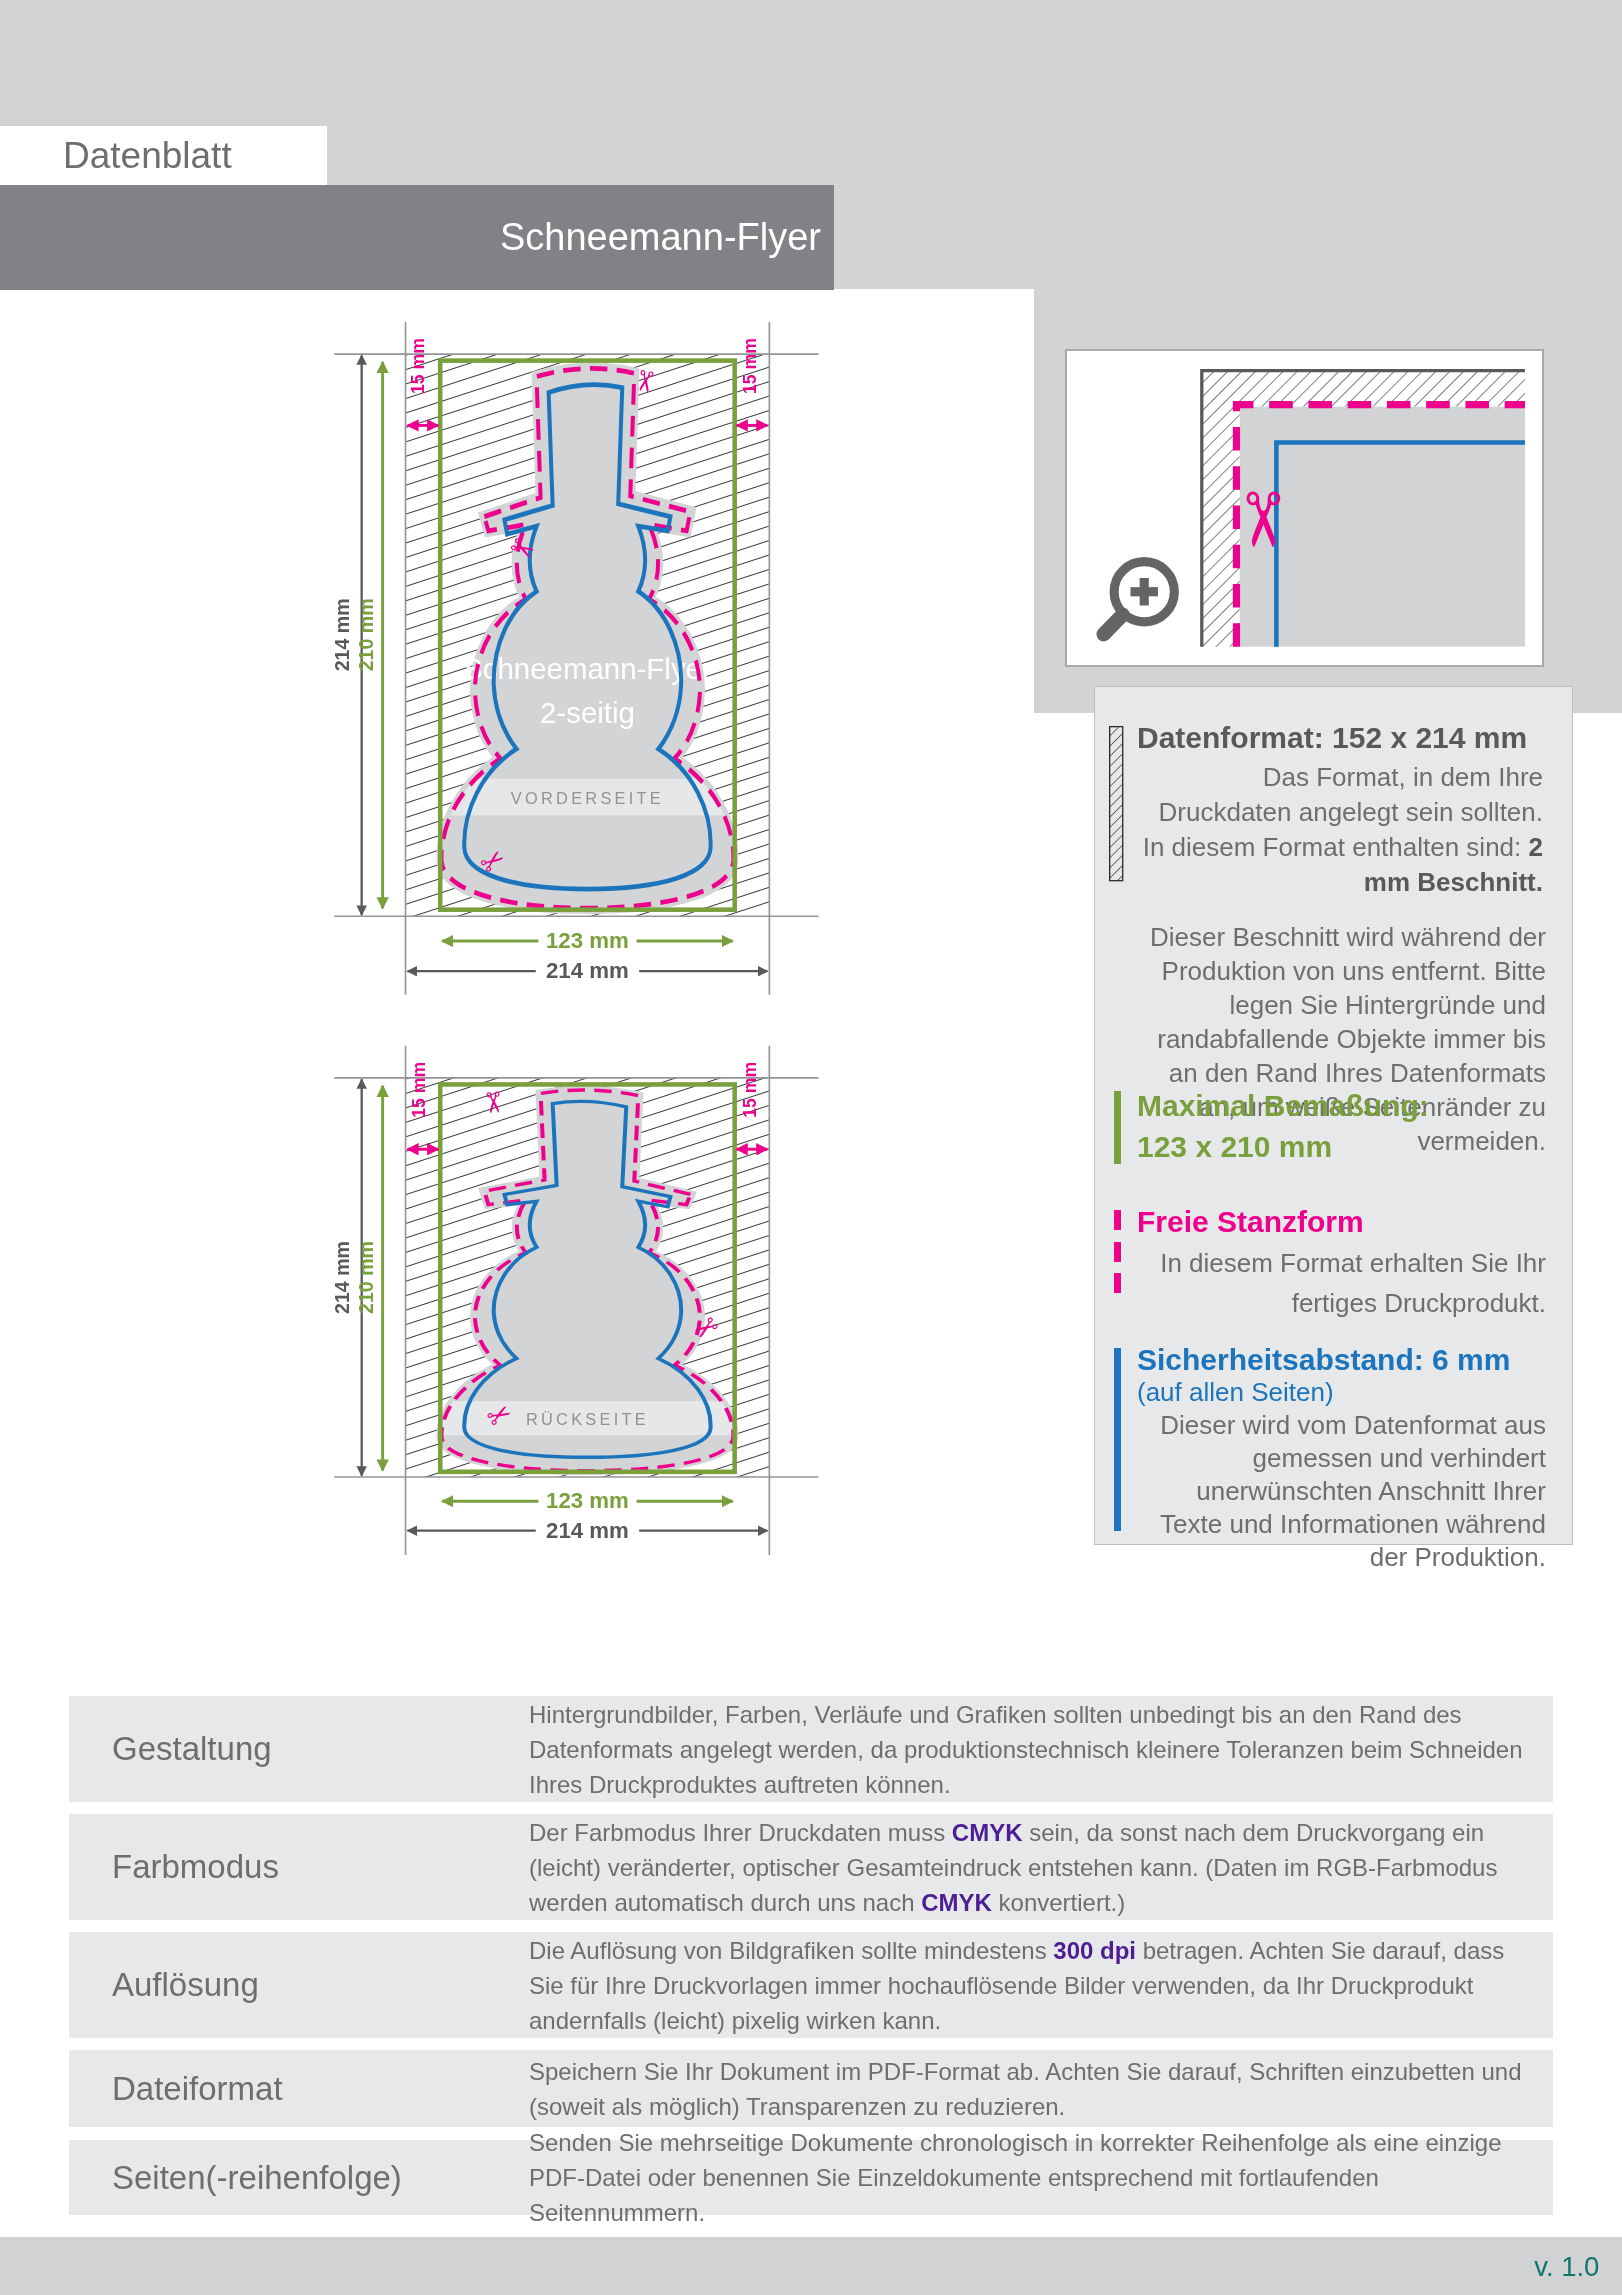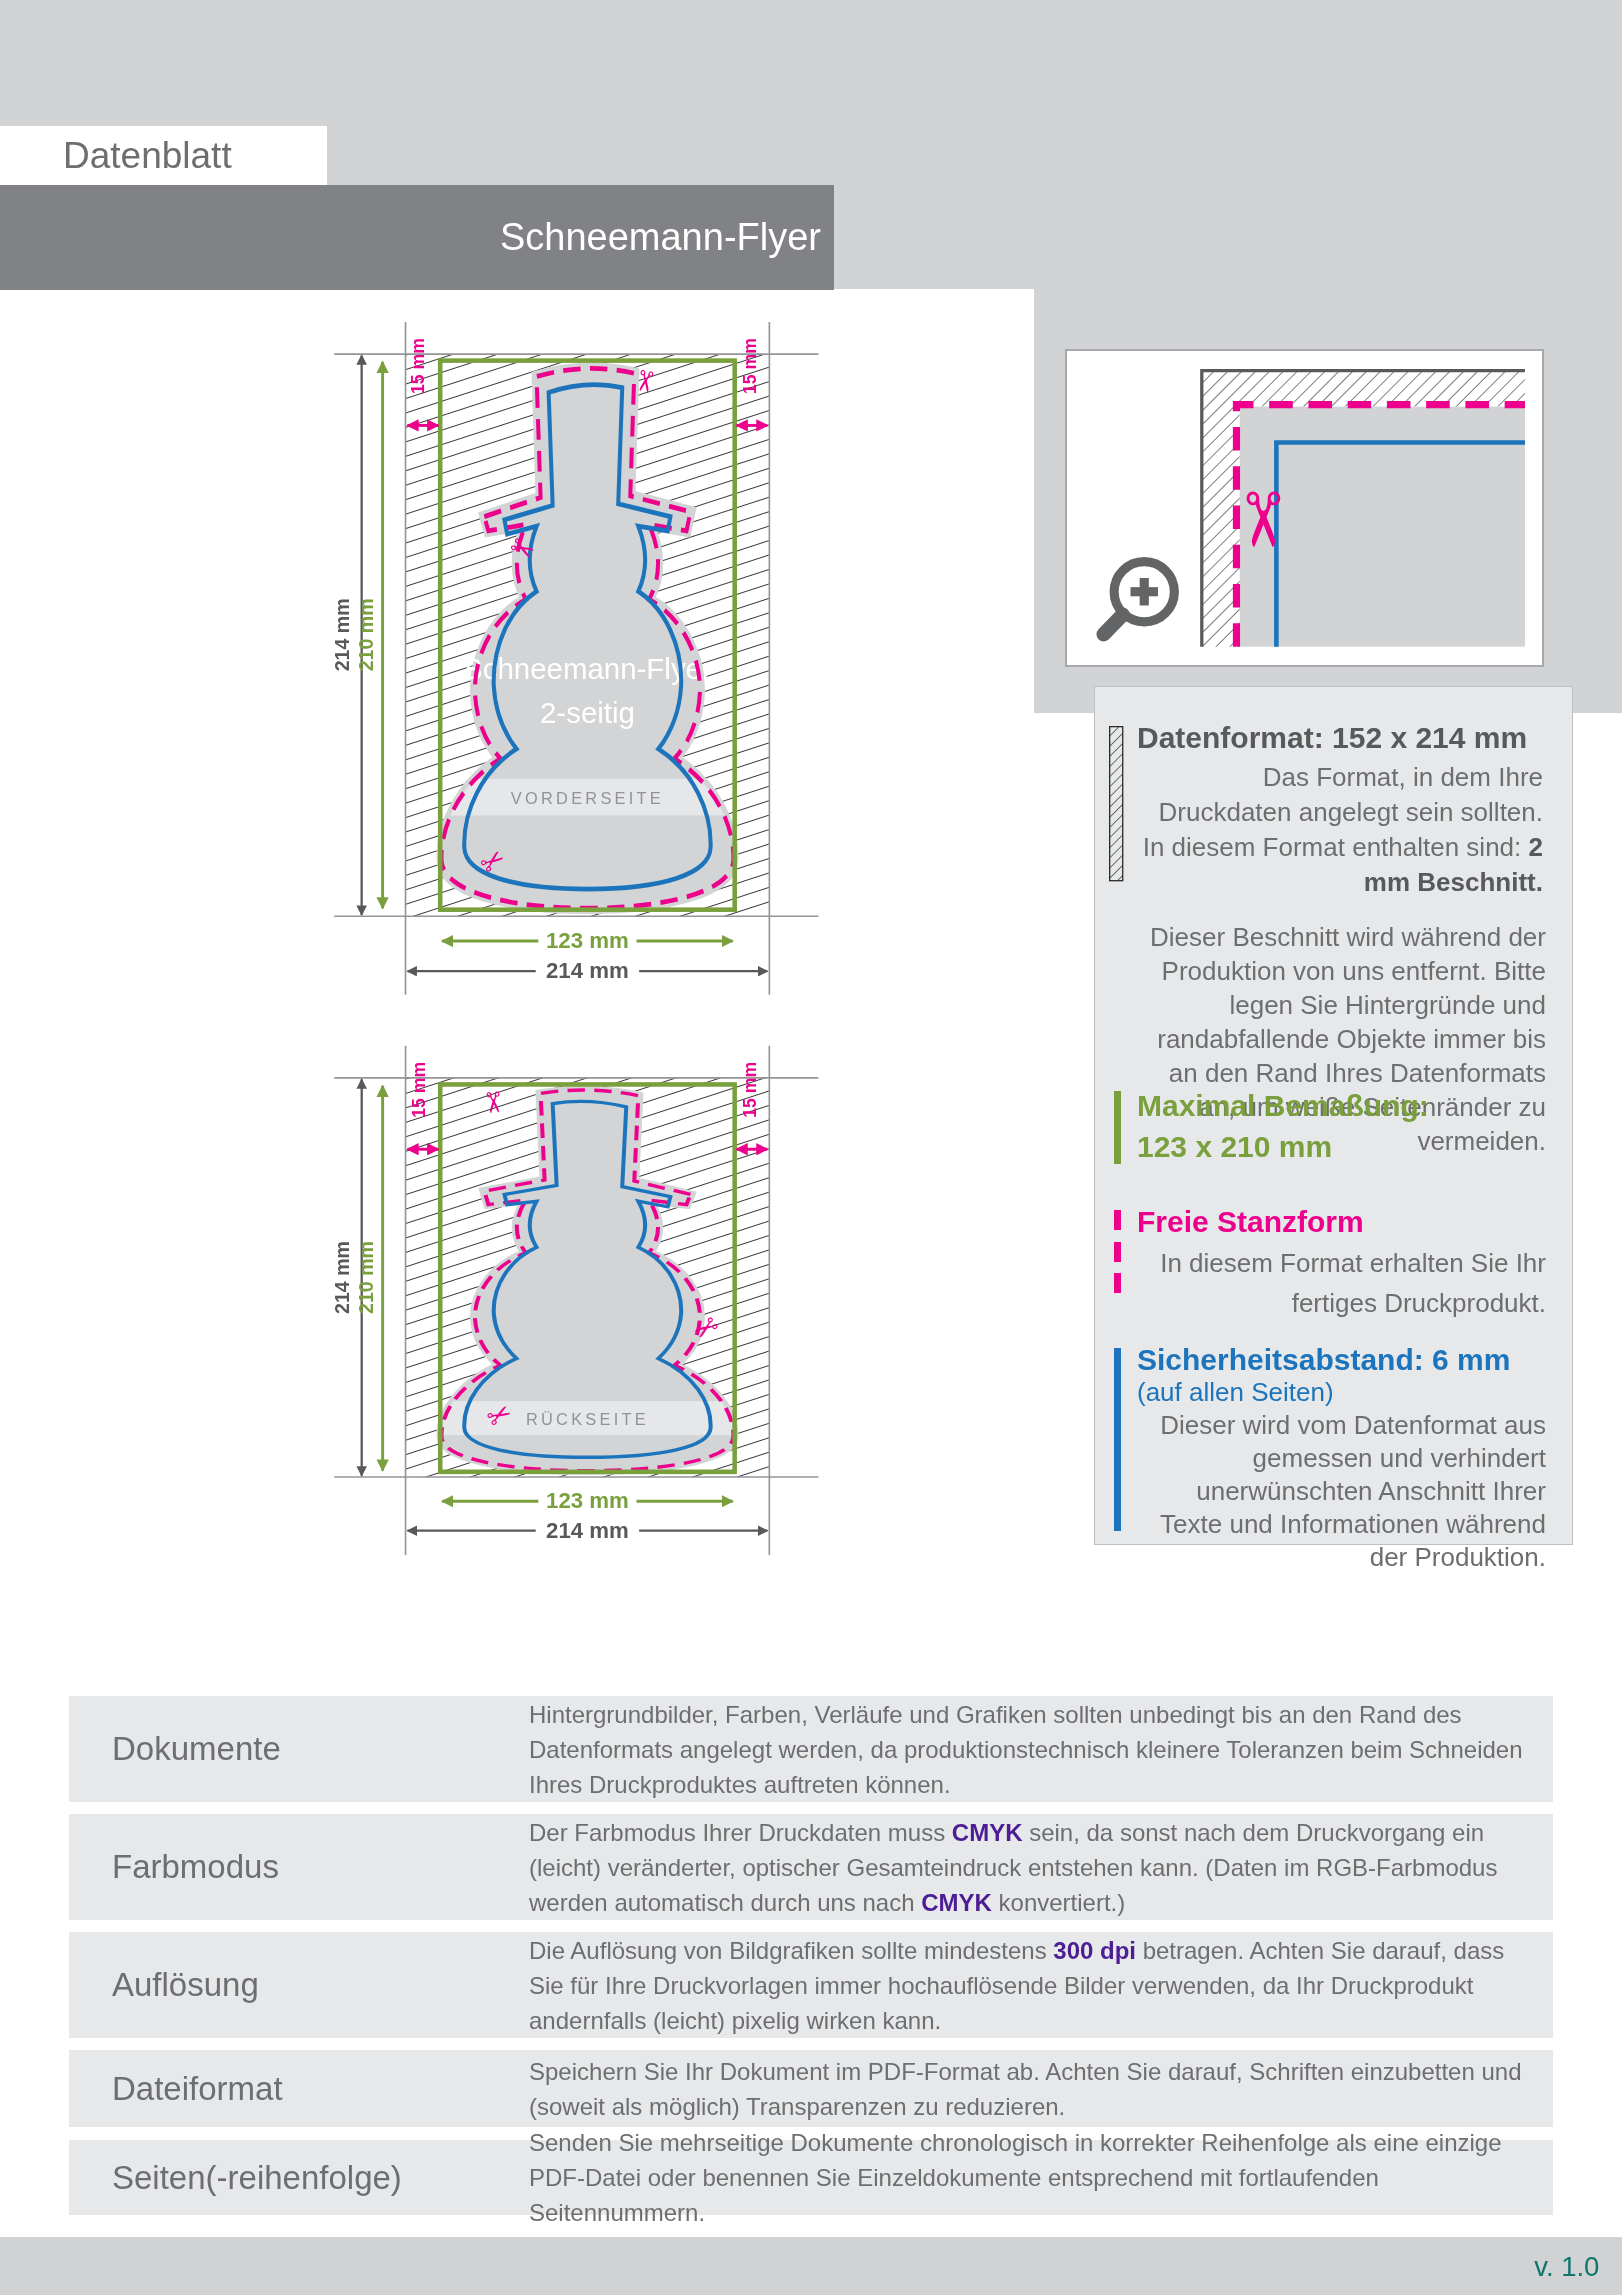--- a/index.html
+++ b/index.html
@@ -231,21 +231,21 @@
     <div class="blk bar-blue" style="left:19px;top:661px;width:7.2px;height:183px"></div>
     <div class="blk" style="left:42px;top:656px;width:409px">
       <h3 class="h-blue">Sicherheitsabstand: 6 mm</h3>
       <p class="sub-blue">(auf allen Seiten)</p>
       <p class="ptxt" style="line-height:33px;margin-top:1.3px">Dieser wird vom Datenformat aus gemessen und verhindert unerwünschten Anschnitt Ihrer Texte und Informationen während der Produktion.</p>
     </div>
   </div>
 
 
   <div class="abs tip-row" style="top:1696px;height:106px">
-    <div class="tip-label">Dokumente</div>
+    <div class="tip-label">Gestaltung</div>
     <p class="tip-text"><span>Hintergrundbilder, Farben, Verläufe und Grafiken sollten unbedingt bis an den Rand des Datenformats angelegt werden, da produktionstechnisch kleinere Toleranzen beim Schneiden Ihres Druckproduktes auftreten können.</span></p>
   </div>
 
   <div class="abs tip-row" style="top:1814px;height:106px">
     <div class="tip-label">Farbmodus</div>
     <p class="tip-text"><span>Der Farbmodus Ihrer Druckdaten muss </span><b>CMYK</b><span> sein, da sonst nach dem Druckvorgang ein (leicht) veränderter, optischer Gesamteindruck entstehen kann. (Daten im RGB-Farbmodus werden automatisch durch uns nach </span><b>CMYK</b><span> konvertiert.)</span></p>
   </div>
 
   <div class="abs tip-row" style="top:1932px;height:106px">
     <div class="tip-label">Auflösung</div>

